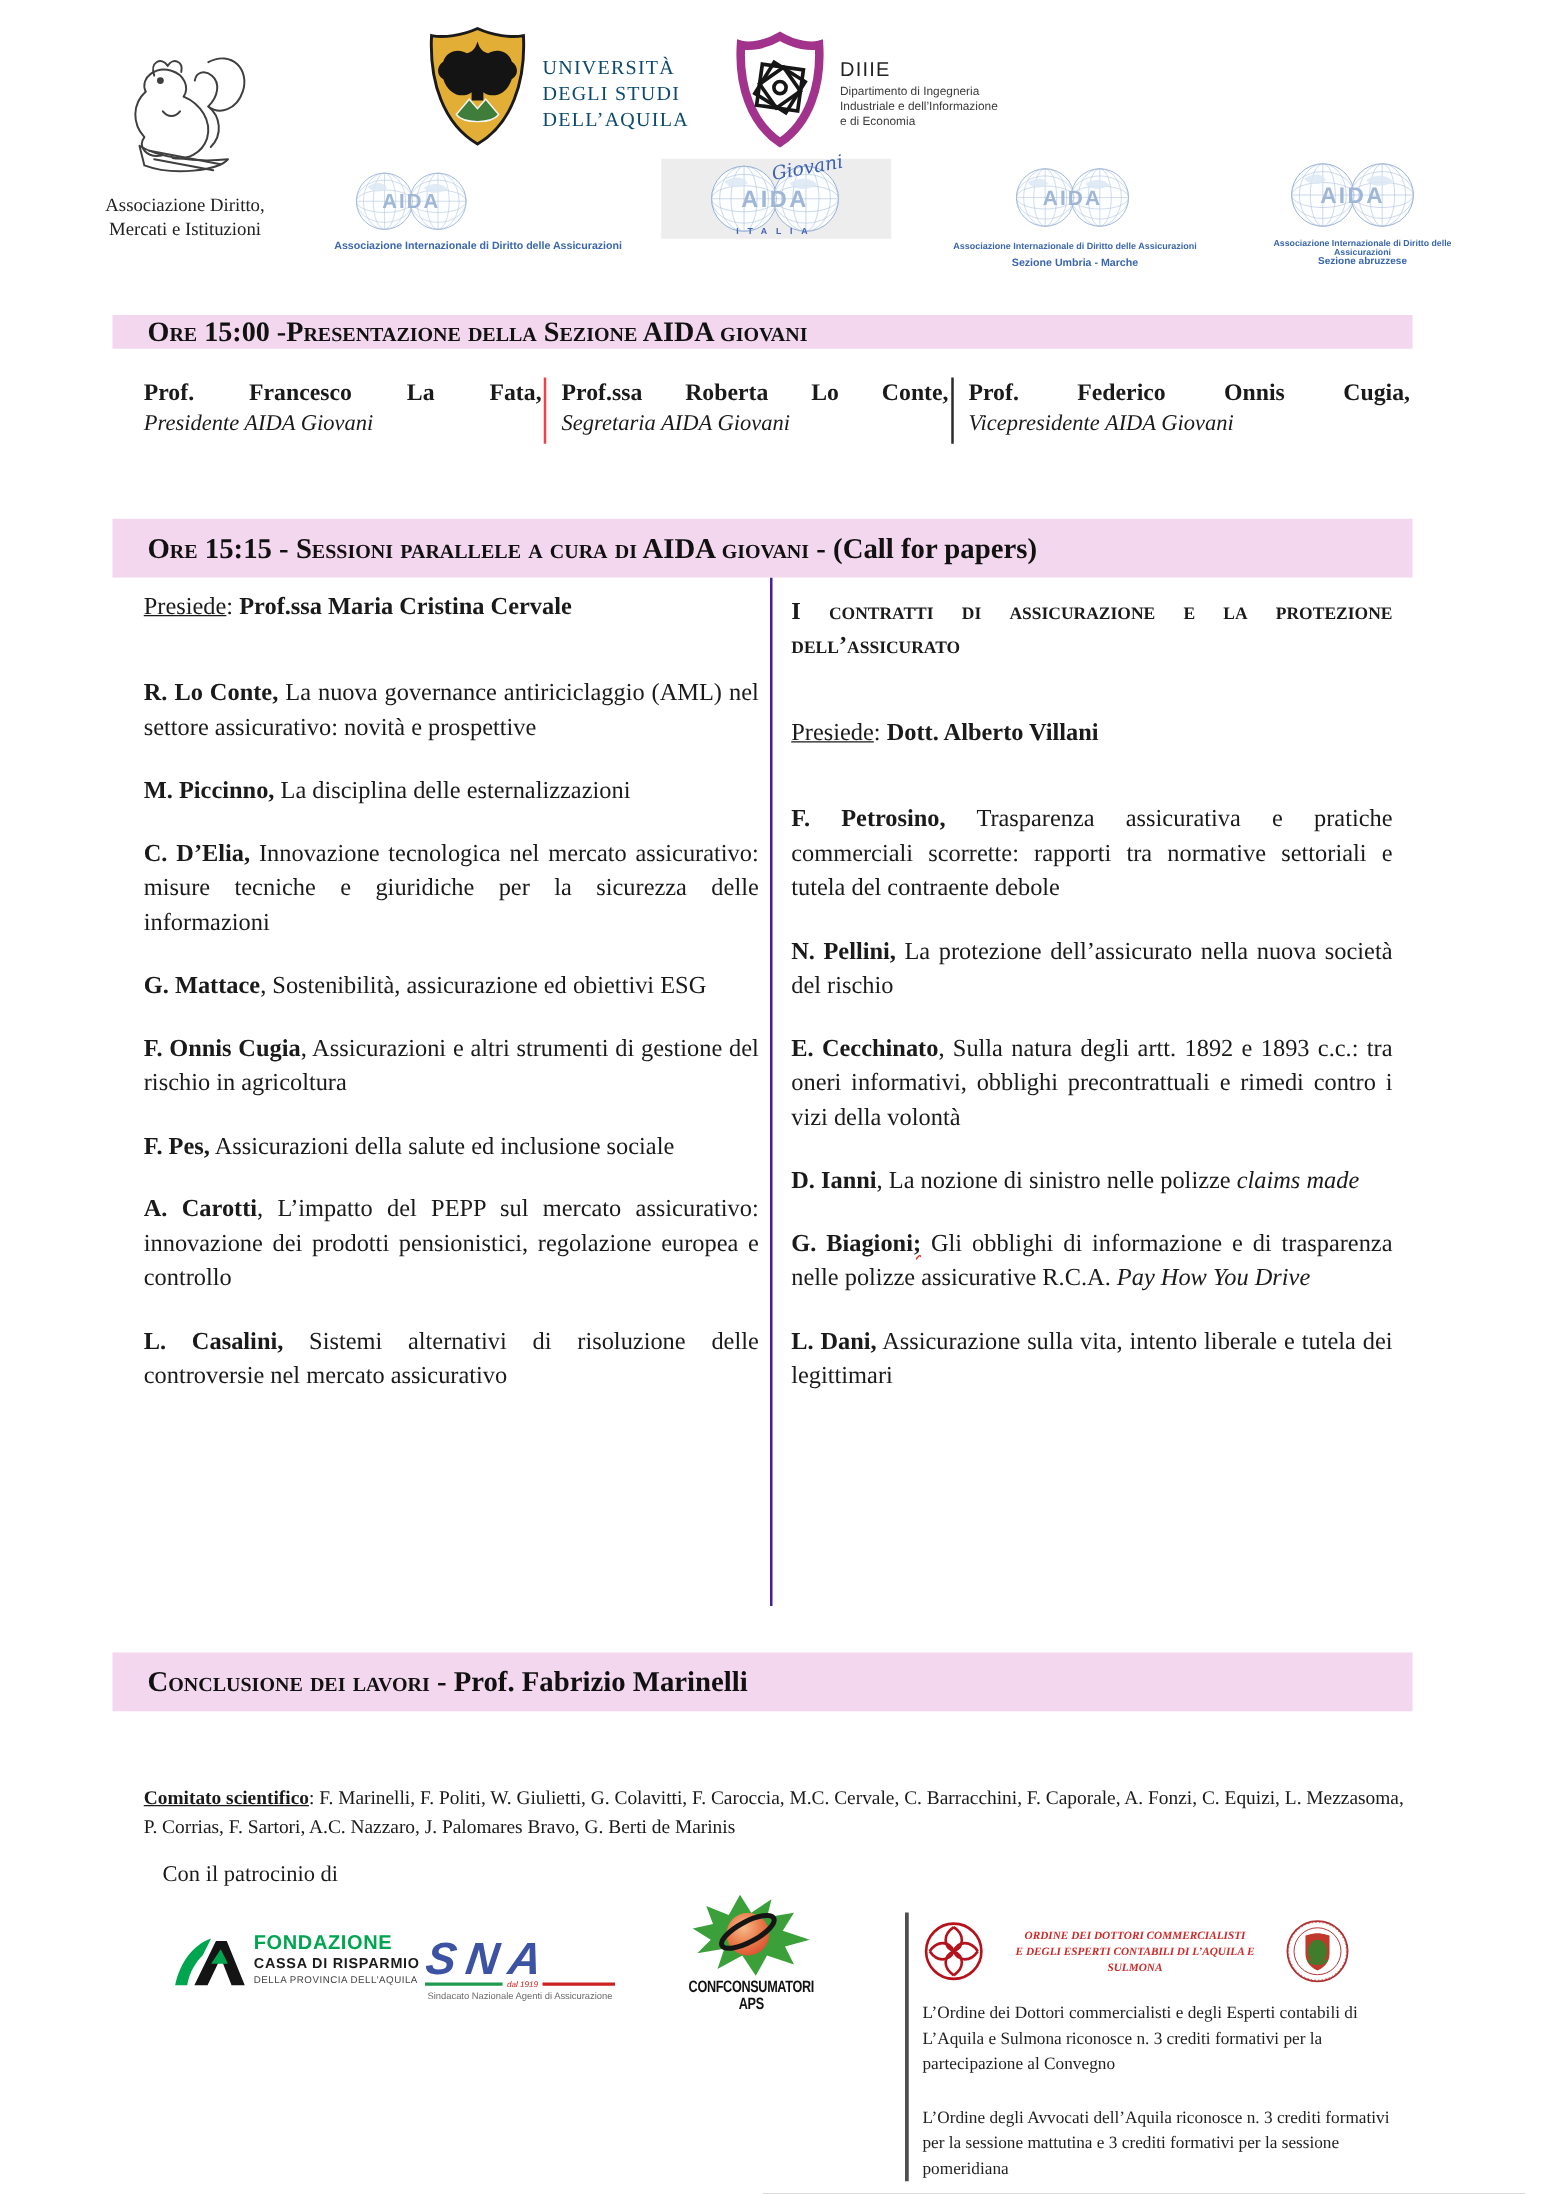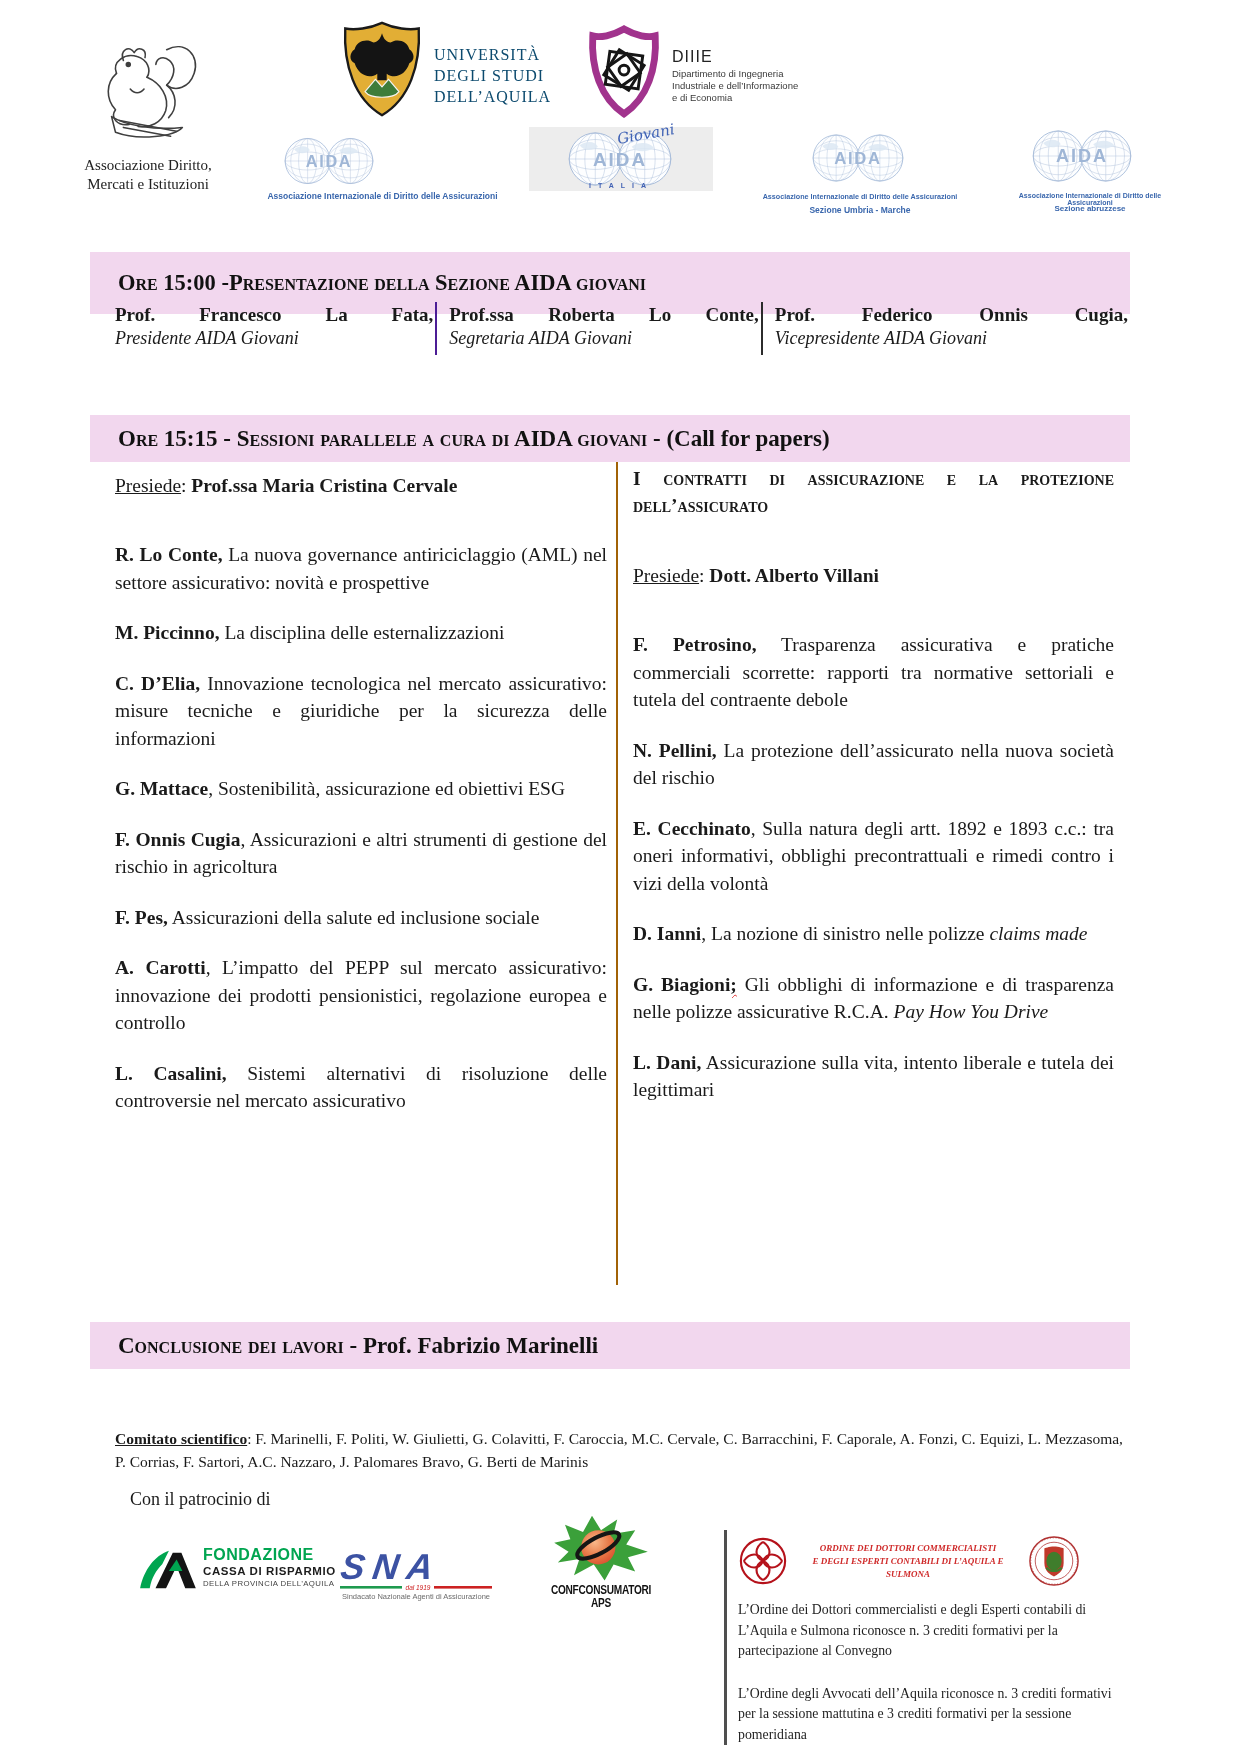--- a/index.html
+++ b/index.html
@@ -21,37 +21,37 @@
   .sec-abruzzo { left:996px;  top:204px; width:188px; font-size:8px; }
 
   .giovani-box { left:529px; top:127px; width:184px; height:64px; background:#ededed; }
   .giovani-script { position:absolute; left:88px; top:-2px; font-style:italic; font-size:15px; color:#3f62b5; transform:rotate(-10deg); font-family:"DejaVu Serif",serif; }
   .giovani-italia { position:absolute; left:0; bottom:2px; width:100%; text-align:center; font-family:"Liberation Sans",sans-serif; font-size:7px; font-weight:bold; letter-spacing:7px; color:#4262b4; }
 
   
   .banner { position:absolute; left:90px; width:1040px; background:#f2d7ee; font-weight:bold; color:#111;
             padding-left:28px; display:flex; align-items:center; }
   .sc { font-variant:small-caps; }
-  .banner1 { top:252px; height:62px; font-size:22.5px; }
+  .banner1 { top:252px; height:27px; font-size:22.5px; }
   .banner2 { top:415px; height:47px; font-size:23px; }
   .banner3 { top:1322px; height:47px; font-size:23px; }
 
   
   .people { position:absolute; left:90px; top:302px; width:1040px; display:flex; }
   .person { padding:2px 2px 6px 12px; }
   .person:nth-child(1){ width:33.2%; padding-left:25px; }
-  .person:nth-child(2){ width:31.3%; border-left:2px solid #4c1d95; }
+  .person:nth-child(2){ width:31.3%; border-left:2px solid #ef4444; }
   .person:nth-child(3){ width:35.5%; border-left:2px solid #2b2b2b; }
   .person .pname { font-weight:bold; font-size:19px; text-align:justify; text-align-last:justify; }
   .person .prole { font-style:italic; font-size:18px; margin-top:2px; }
 
   
   .sessions { position:absolute; left:90px; top:462px; width:1040px; height:823px; display:flex; overflow:hidden; }
   .col-left  { width:526px; padding:13px 9px 0 25px; }
-  .col-right { width:514px; padding:3px 16px 0 15px; border-left:2px solid #a16207; }
+  .col-right { width:514px; padding:14px 16px 0 15px; border-left:2px solid #4c1d95; }
   .col-heading { font-weight:bold; font-size:19.5px; line-height:27px; text-align:justify; margin-bottom:46px; }
   .chair { font-size:19.5px; margin-bottom:44px; }
   .chair .lbl { text-decoration:underline; }
   .chair strong { font-weight:bold; }
   .talk { font-size:19.5px; line-height:27.5px; text-align:justify; margin-bottom:23px; }
   .talk strong { font-weight:bold; }
   .talk .it { font-style:italic; }
   .squiggle { text-decoration:underline wavy #e03131; text-decoration-thickness:1px; text-underline-offset:3px; }
 
   

